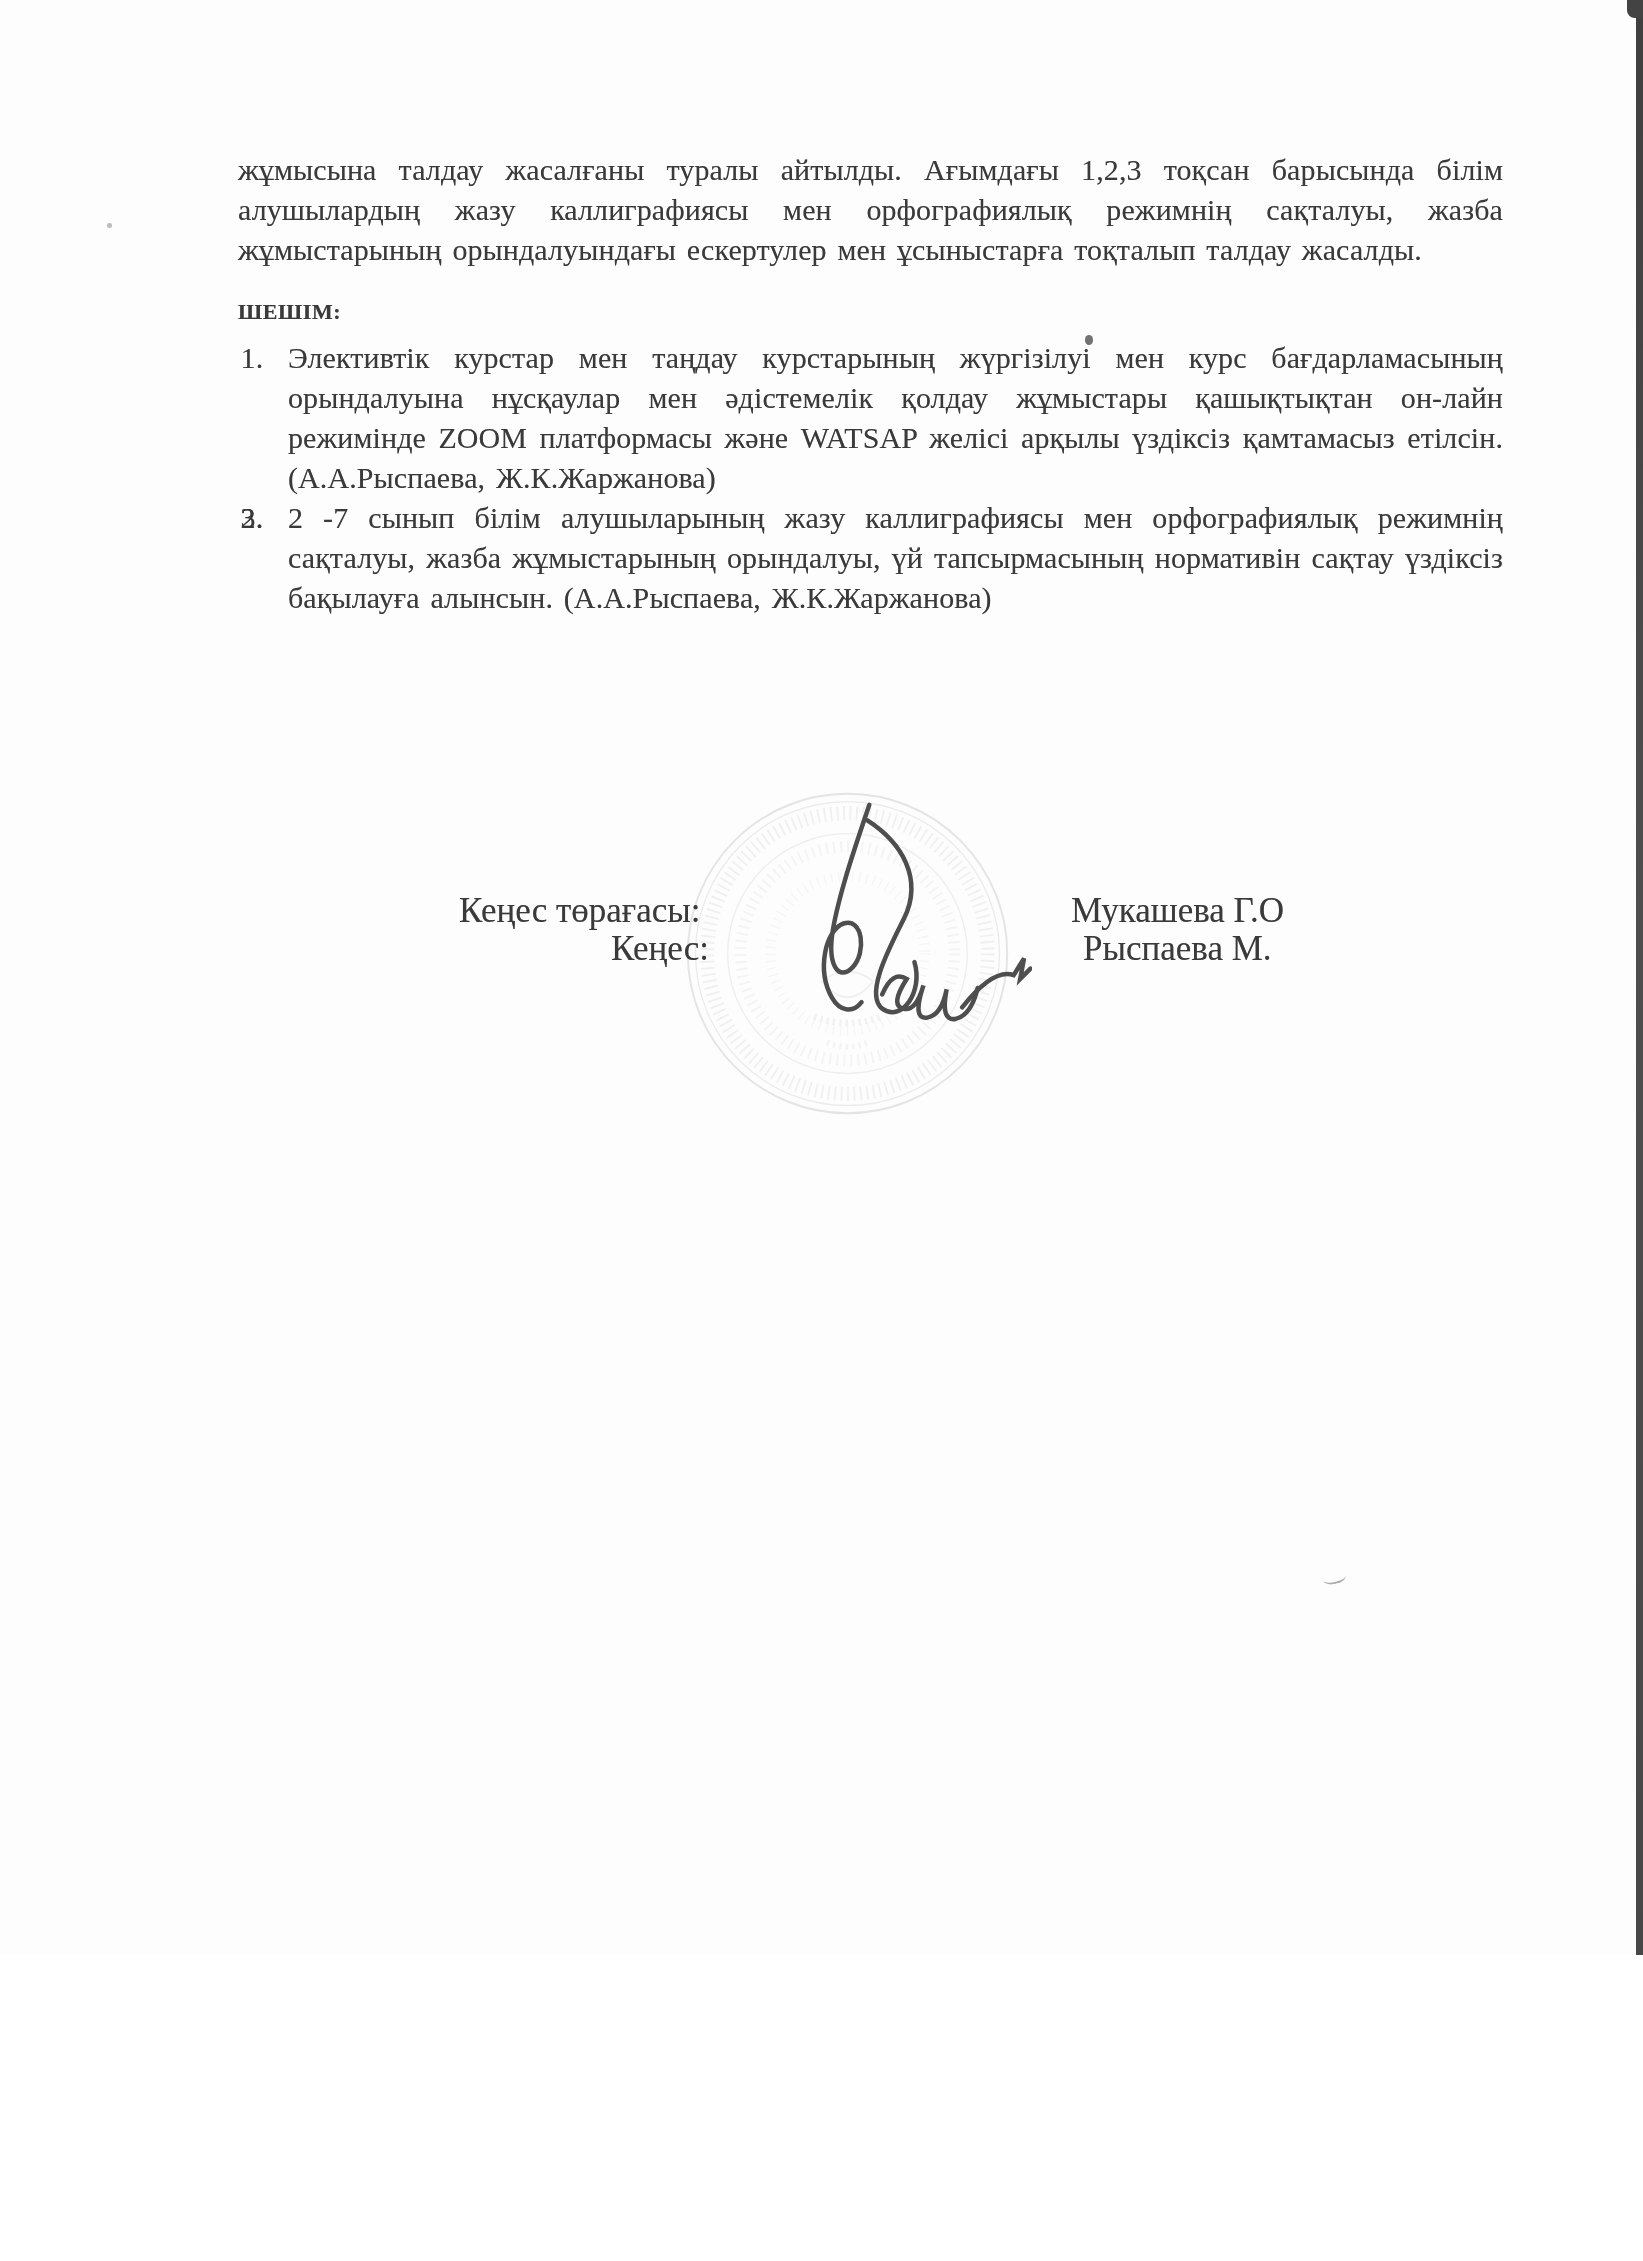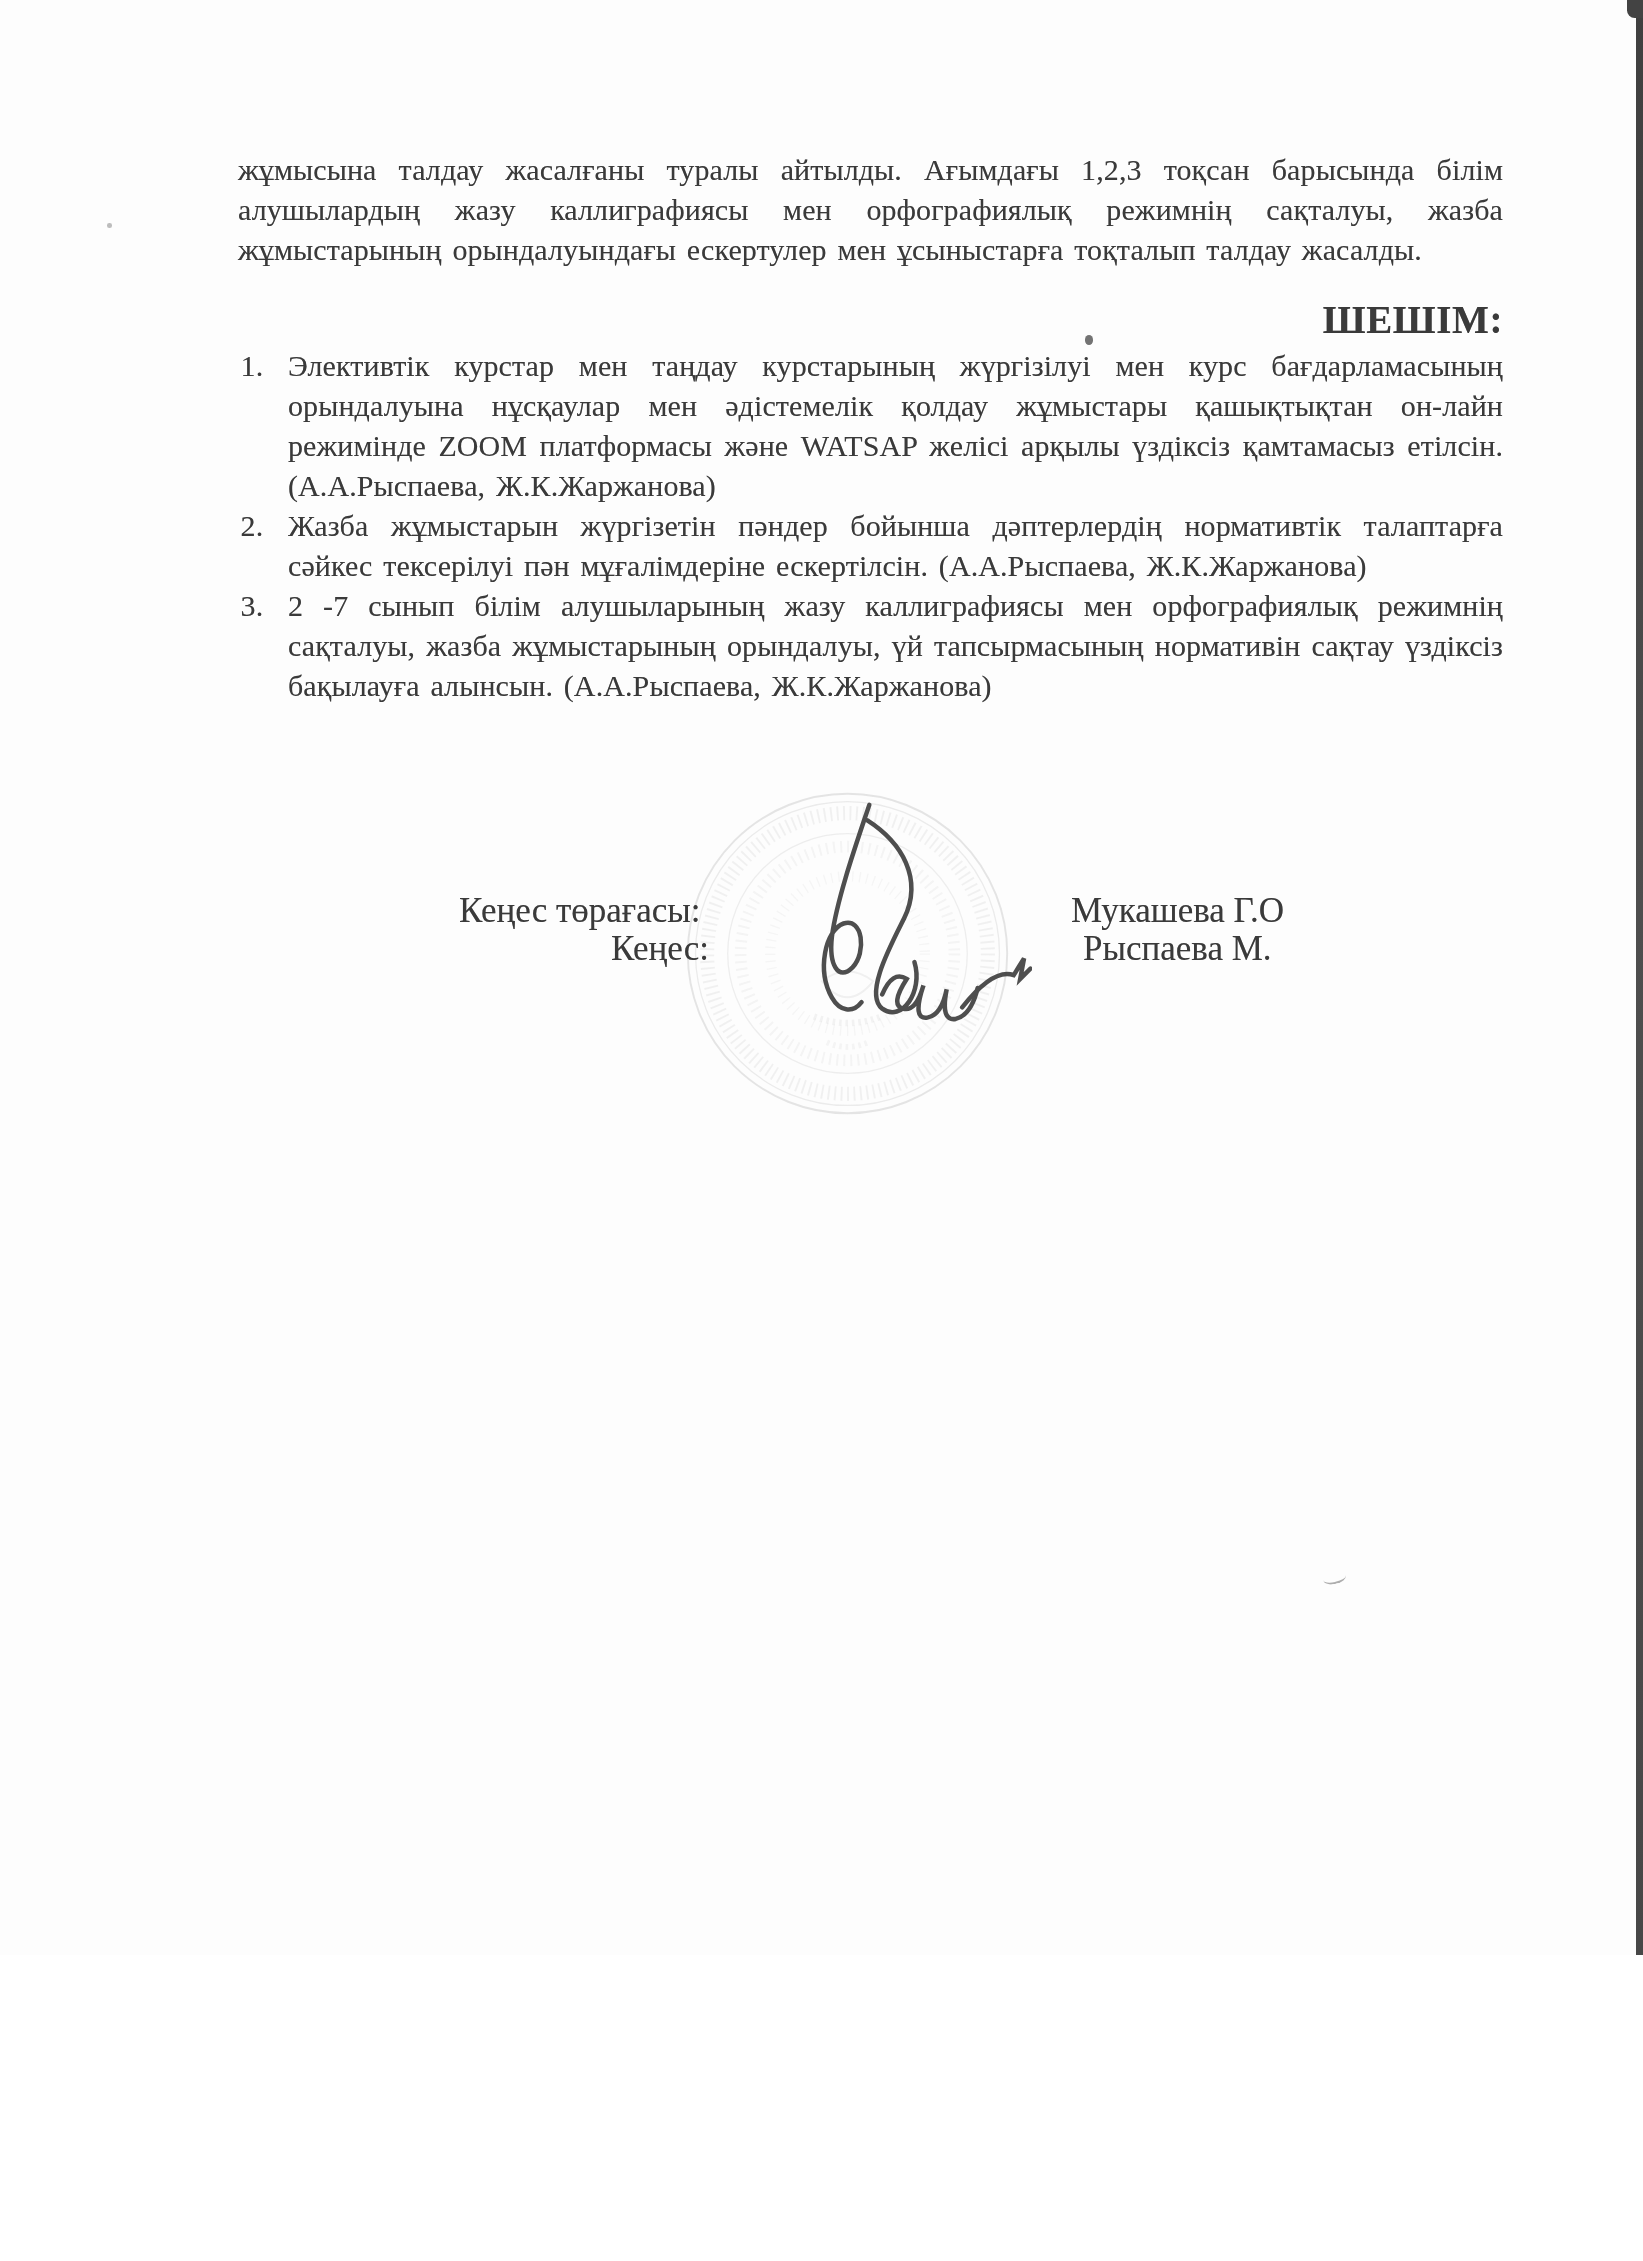--- a/index.html
+++ b/index.html
@@ -27,25 +27,25 @@
   .para {
     margin: 0;
     font-size: 30px;
     line-height: 40px;
     text-align: justify;
     letter-spacing: 0.1px;
     word-spacing: 3.2px;
     text-shadow: 0 0 0.6px rgba(58,58,58,0.45);
   }
   .heading {
-    margin-top: 30px;
-    font-size: 39px;
+    margin-top: 22px;
+    font-size: 22px;
     line-height: 40px;
     font-weight: bold;
-    text-align: right;
+    text-align: left;
     letter-spacing: 0.6px;
     text-shadow: 0 0 0.6px rgba(40,40,40,0.5);
   }
   ol.decision-list {
     list-style: none;
     margin: 6.4px 0 0 0;
     padding: 0;
   }
   li.decision-item {
     position: relative;
@@ -128,21 +128,20 @@
 
     <div class="heading">ШЕШІМ:</div>
 
     <ol class="decision-list">
       <li class="decision-item">
         <span class="num">1.</span>
         <span class="txt">Элективтік курстар мен таңдау курстарының жүргізілуі мен курс бағдарламасының орындалуына  нұсқаулар мен әдістемелік қолдау жұмыстары қашықтықтан он-лайн режимінде  ZOOM  платформасы және WATSAP  желісі арқылы үздіксіз қамтамасыз етілсін. (А.А.Рыспаева,  Ж.К.Жаржанова)</span>
       </li>
       <li class="decision-item">
         <span class="num">2.</span>
-        <span class="txt">Жазба жұмыстарын жүргізетін пәндер бойынша  дәптерлердің нормативтік талаптарға сәйкес тексерілуі пән мұғалімдеріне ескертілсін. (А.А.Рыспаева,  Ж.К.Жаржанова)</span>
       </li>
       <li class="decision-item">
         <span class="num">3.</span>
         <span class="txt">2 -7 сынып білім алушыларының жазу каллиграфиясы мен орфографиялық режимнің сақталуы, жазба жұмыстарының орындалуы, үй тапсырмасының нормативін сақтау үздіксіз бақылауға алынсын. (А.А.Рыспаева,  Ж.К.Жаржанова)</span>
       </li>
     </ol>
   </div>
 
   <svg class="stamp" width="331" height="331" viewBox="0 0 514 514">
     <g fill="none" stroke="#ababab">

